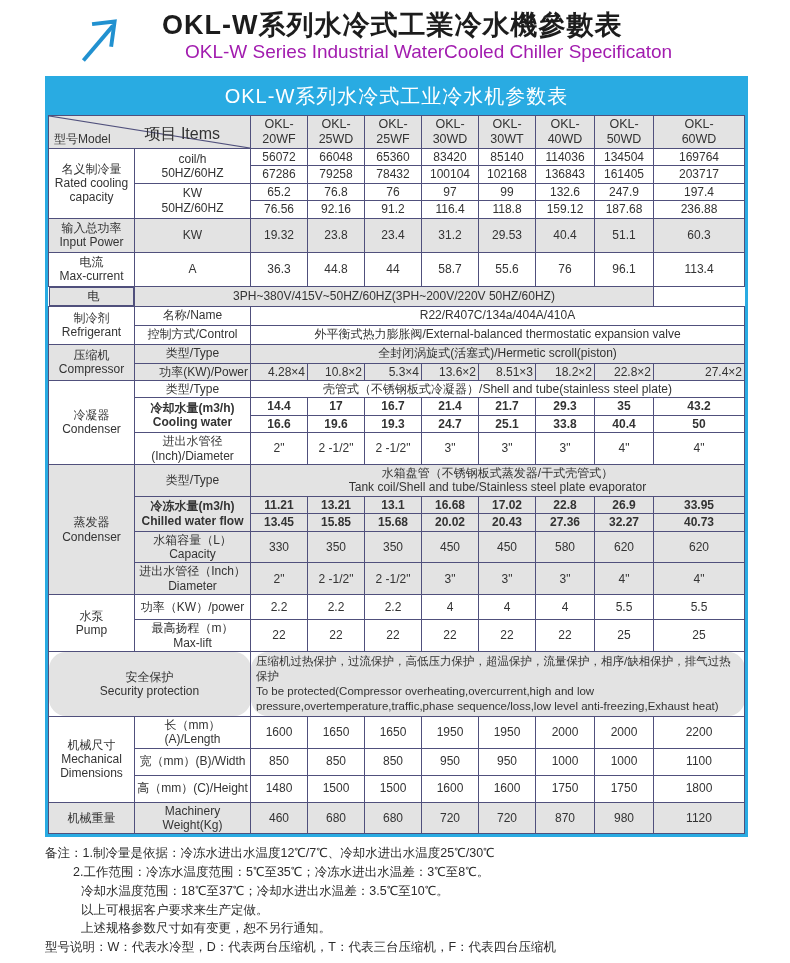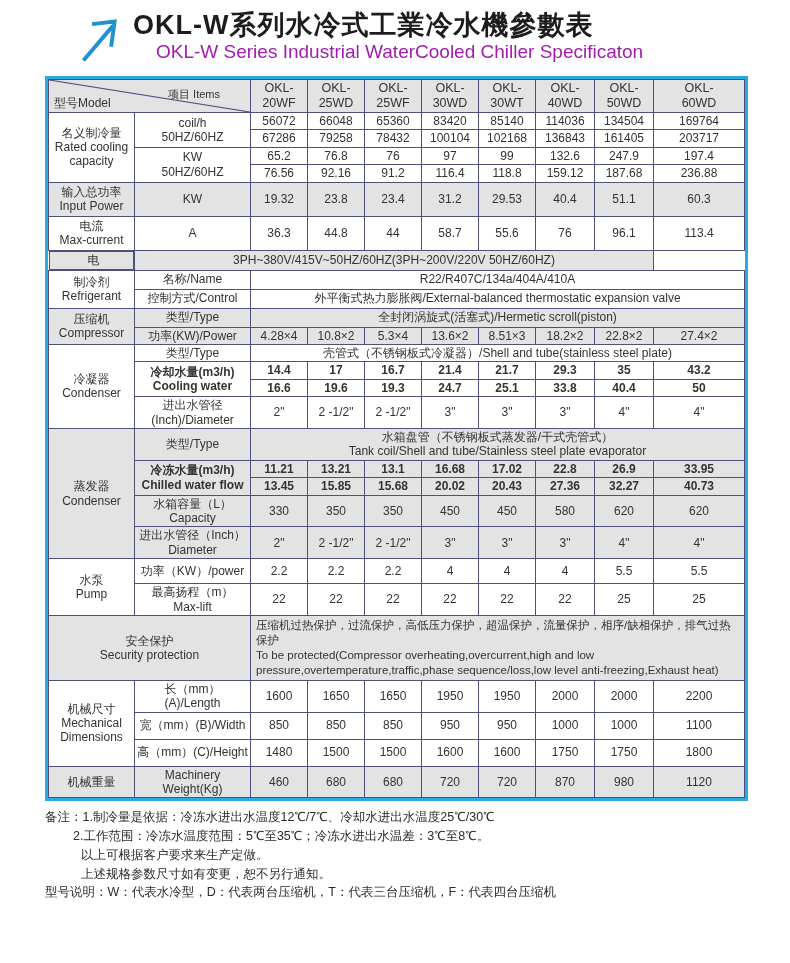--- a/index.html
+++ b/index.html
@@ -4,21 +4,21 @@
 <style>
   * { margin:0; padding:0; box-sizing:border-box; }
   body {
     width:790px; height:963px; background:#ffffff;
     font-family:"Liberation Sans", sans-serif; color:#333;
     overflow:hidden;
   }
   .page { padding:10px 42px 0 45px; }
 
   
-  .doc-header { display:flex; align-items:flex-start; margin-bottom:12px; }
+  .doc-header { display:flex; align-items:flex-start; margin-bottom:12px;gap:29px; }
   .logo { width:52px; height:52px; margin:2px 8px 0 28px; flex:0 0 auto; }
   .titles { flex:1; }
   .title-cn { font-size:27px; font-weight:bold; color:#1c1c1c; letter-spacing:1px; line-height:1.15; }
   .title-en { font-size:19px; color:#a21caf; line-height:1.2;margin-left:23px; }
 
   
   .tbl-wrap { border:3px solid #29abe2; }
   .tbar {
     background:#29abe2; color:#ffffff; text-align:center;
     font-size:20px; padding:4px 0 5px 0; letter-spacing:1px;
@@ -31,30 +31,30 @@
   }
   tr.g > td { background:#e3e3e3; }
   tr.hdr > td { height:30px; font-size:12.5px; }
   tr.rh14 > td { height:14px; }
   tr.rh16 > td { height:16px;font-weight:bold; }
   tr.rh17 > td { height:17px; }
   tr.rh19 > td { height:19px; }
   tr.rh24 > td { height:24px; }
   tr.rh25 > td { height:25px; }
   tr.rh27 > td { height:27px; }
-  tr.rh28 > td { height:16px; }
+  tr.rh28 > td { height:16px;text-align:right; }
   tr.rh30 > td { height:30px; }
   tr.rh32 > td { height:32px; }
   tr.rh34 > td { height:34px; }
-  tr.rh46 > td { height:46px; }
+  tr.rh46 > td { height:46px;border-radius:17px; }
 
   .corner { position:relative; padding:16px; }
   .corner svg { position:absolute; inset:0; width:100%; height:100%; }
   .cr-model { position:absolute; left:5px; bottom:2px; font-size:12px; }
-  .cr-items { position:absolute; right:30px; top:8px; font-size:11px;text-align:right; }
+  .cr-items { position:absolute; right:30px; top:8px; font-size:16px;text-align:right; }
 
   .sec-cell { text-align:left; padding:2px 5px; font-size:11.5px; line-height:1.3; }
   .pwr-label { display:flex; align-items:center; }
   .pwr-label .p1 { flex:0 0 84px; text-align:center; }
 
   
   .notes { margin-top:7px; font-size:12.5px; line-height:1.5; color:#2b2b2b; }
   .notes p { margin:0; }
   .i1 { padding-left:28px; }
   .i2 { padding-left:36px; }
@@ -69,20 +69,21 @@
       <polyline points="12,56 46,16" stroke="#2191d0" stroke-width="4.5" fill="none"></polyline>
       <polyline points="22,14 48,11 44,40" stroke="#2191d0" stroke-width="4.5" fill="none"></polyline>
     </svg>
     <div class="titles">
       <div class="title-cn">OKL-W系列水冷式工業冷水機參數表</div>
       <div class="title-en">OKL-W Series Industrial WaterCooled Chiller Specificaton</div>
     </div>
   </div>
 
   <div class="tbl-wrap">
+    <div class="tbar">OKL-W系列水冷式工业冷水机参数表</div>
     <table>
       <colgroup>
         <col style="width:86px">
           <col style="width:116px">
         <col style="width:57px">
           <col style="width:57px">
           <col style="width:57px">
         <col style="width:57px">
           <col style="width:57px">
           <col style="width:59px">
@@ -460,19 +461,20 @@
             <td>980</td>
             <td>1120</td>
       </tr>
     </tbody>
       </table>
   </div>
 
   <div class="notes">
     <p>备注：1.制冷量是依据：冷冻水进出水温度12℃/7℃、冷却水进出水温度25℃/30℃</p>
     <p class="i1">2.工作范围：冷冻水温度范围：5℃至35℃；冷冻水进出水温差：3℃至8℃。</p>
+    <p class="i2">冷却水温度范围：18℃至37℃；冷却水进出水温差：3.5℃至10℃。</p>
     <p class="i2">以上可根据客户要求来生产定做。</p>
     <p class="i2">上述规格参数尺寸如有变更，恕不另行通知。</p>
     <p>型号说明：W：代表水冷型，D：代表两台压缩机，T：代表三台压缩机，F：代表四台压缩机</p>
 
   </div>
 
 </div>
 
 </body></html>

